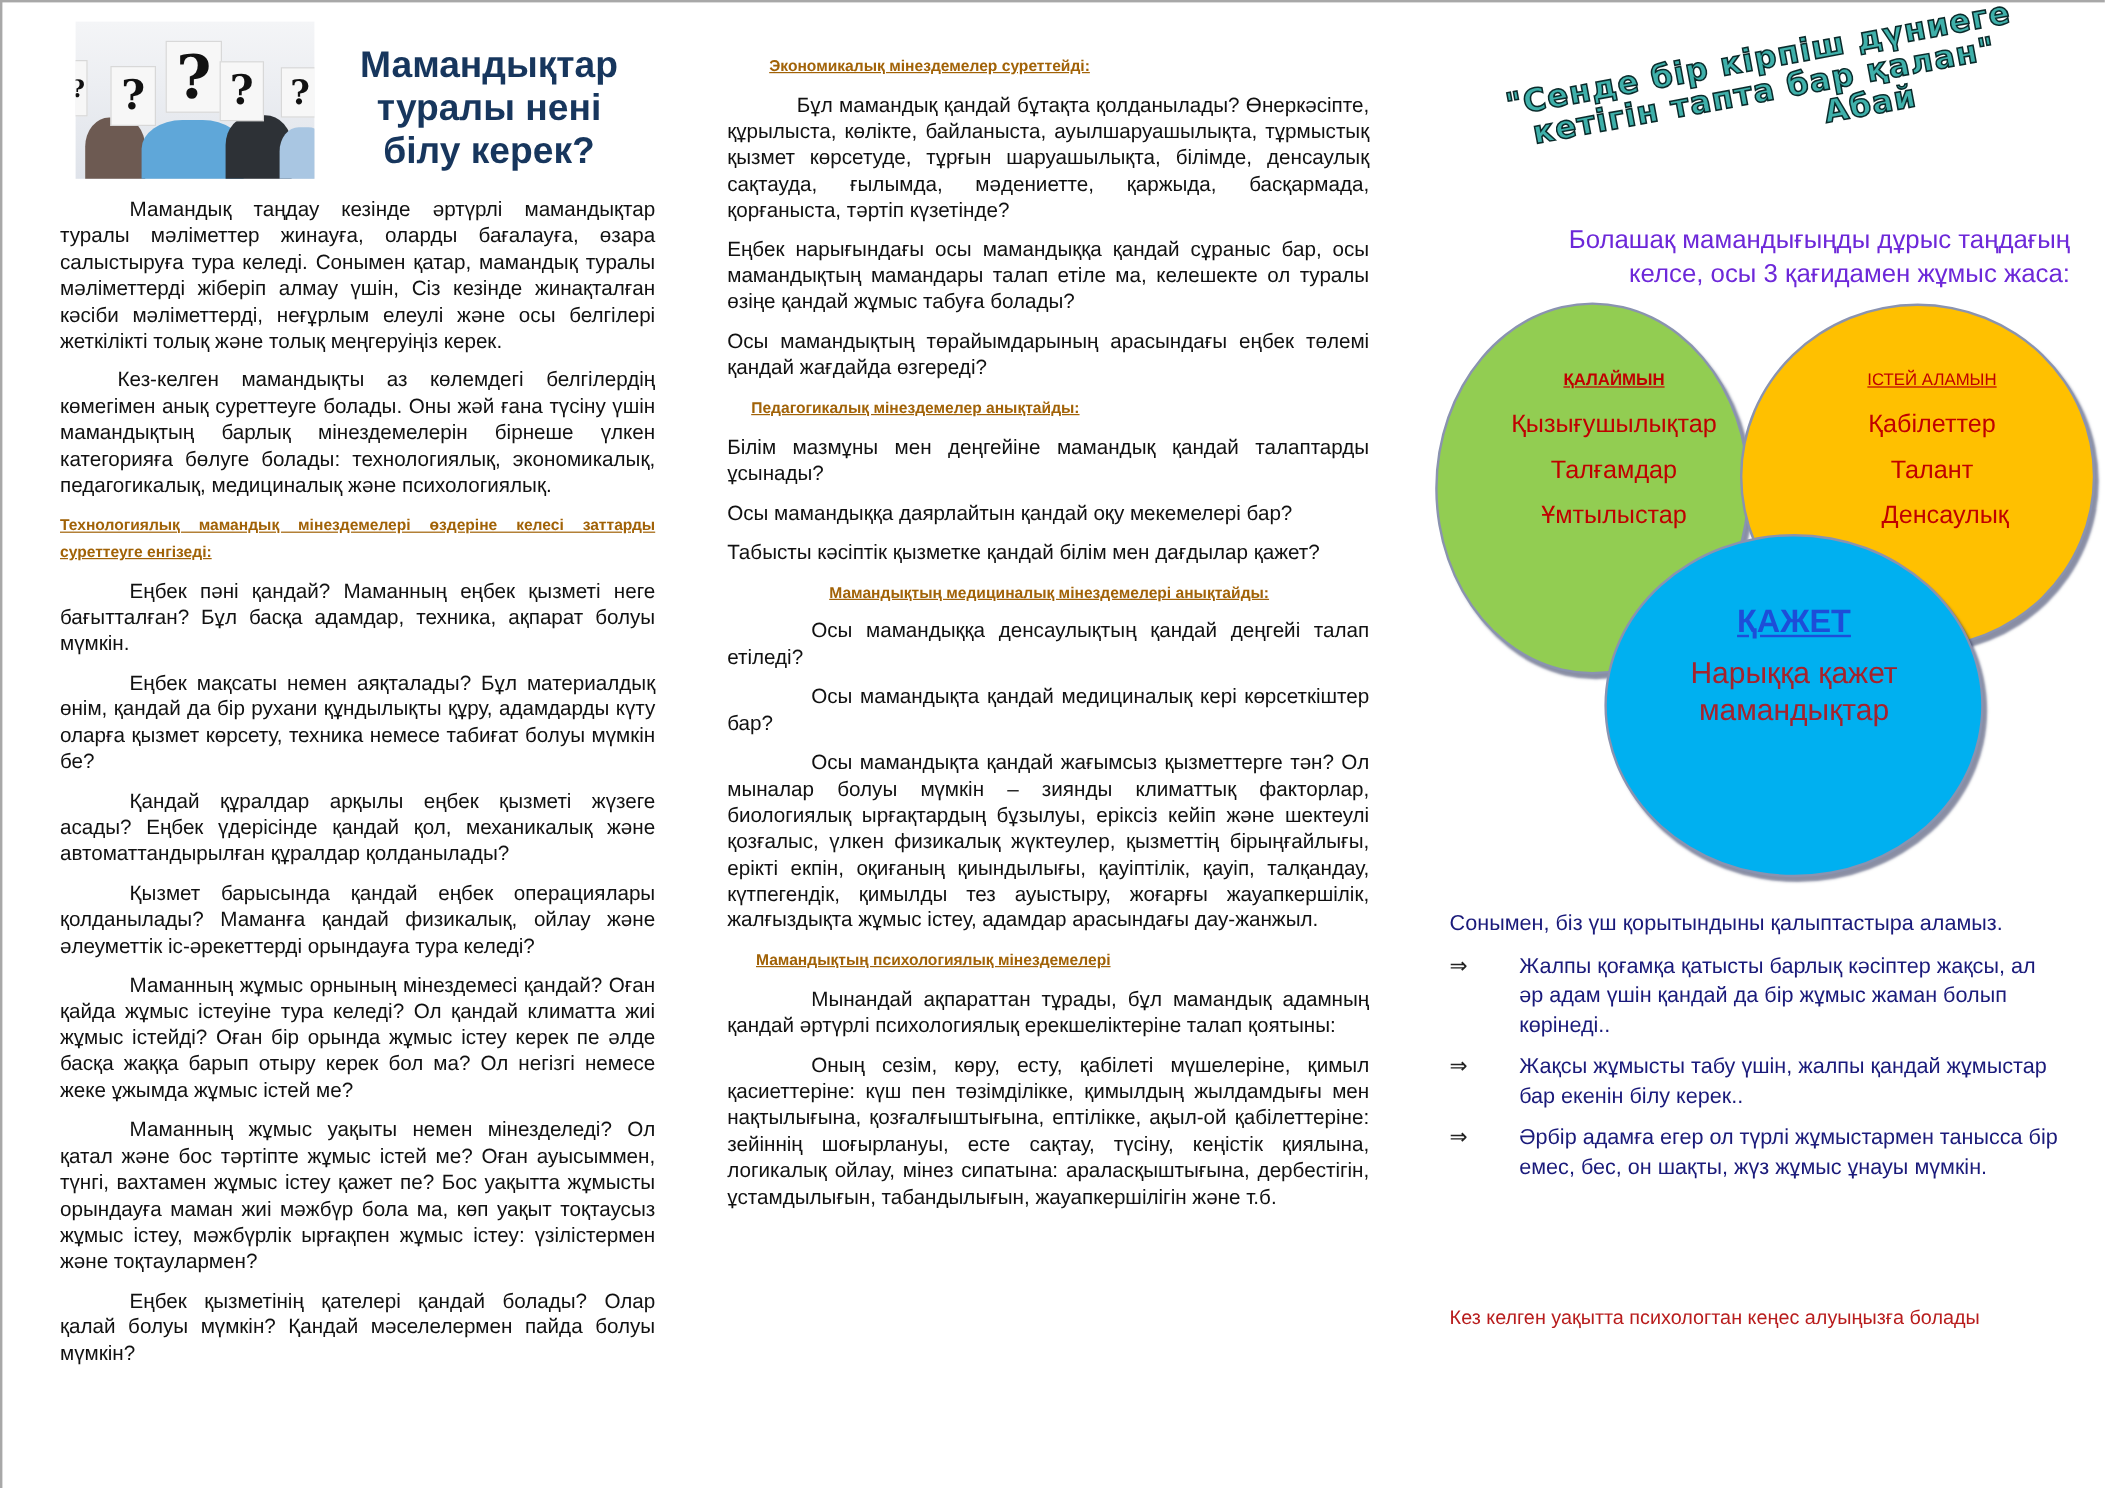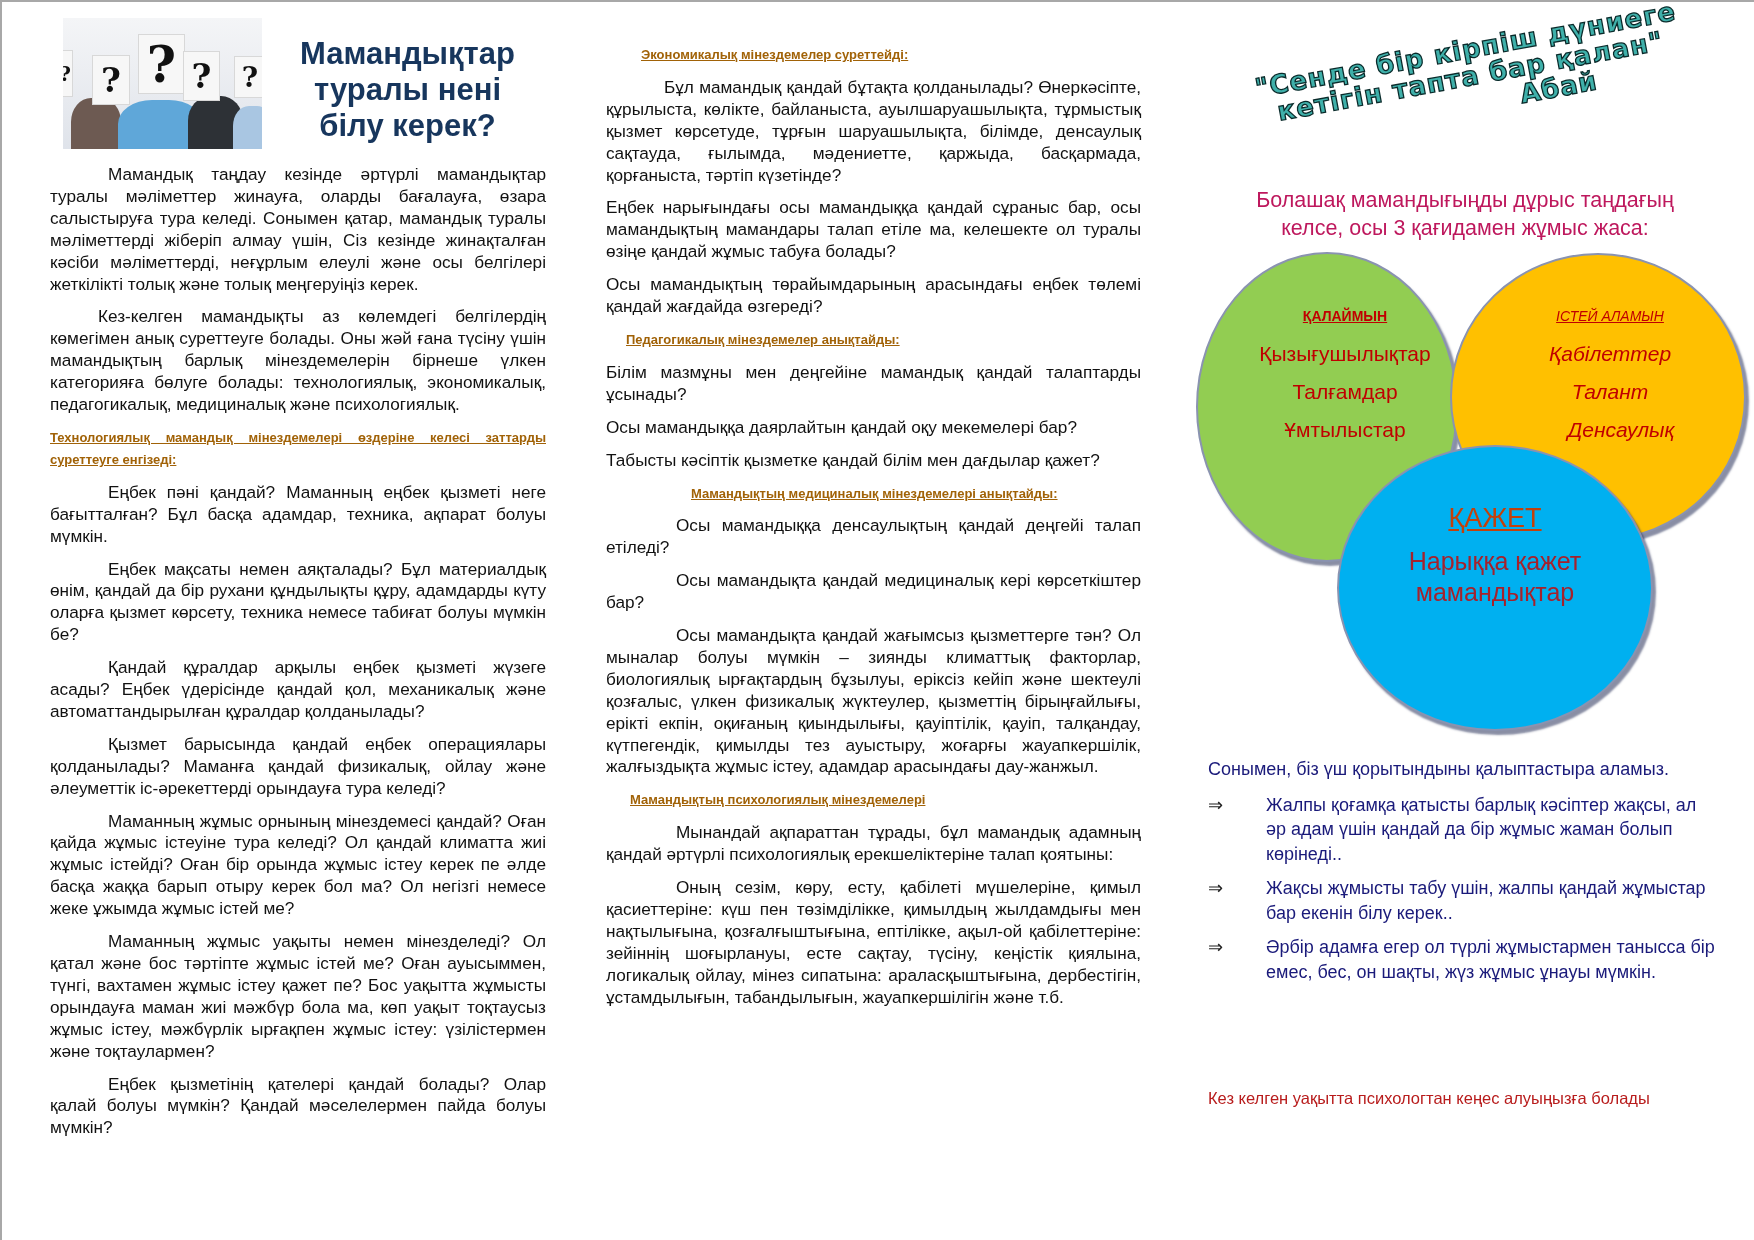--- a/index.html
+++ b/index.html
@@ -53,41 +53,41 @@
     transform:rotate(-10.5deg); transform-origin:center;
     text-align:center;
     font-family:"DejaVu Sans", sans-serif; font-weight:bold;
     font-size:26px; line-height:27px; letter-spacing:1px;
     color:#3fb0aa;
     -webkit-text-stroke:1.3px #0a2a2a;
   }
 
   .subtitle {
     position:absolute; left:1205px; top:186px; width:520px;
-    text-align:center; color:#be185d; font-size:21.5px; line-height:28px;
+    text-align:right; color:#6d28d9; font-size:21.5px; line-height:28px;
   }
 
   .venn { position:absolute; left:0; top:0; width:1754px; height:1240px; pointer-events:none; }
   .circle {
     position:absolute; border-radius:50%;
     border:2px solid #8a93b0;
     box-shadow:3px 4px 2px rgba(40,50,90,0.55);
   }
   .c-green { left:1196px; top:252px; width:258px; height:306px; background:#92cd52; }
   .c-orange { left:1450px; top:253px; width:292px; height:284px; background:#ffc000; }
   .c-blue { left:1337px; top:445px; width:312px; height:282px; background:#00b0f0; }
 
   .venn-text { position:absolute; text-align:center; color:#c00000; }
   .venn-text .head { text-decoration:underline; font-size:14px; line-height:26px; display:block; margin-bottom:12px; }
   .venn-text .item { display:block; font-size:21px; line-height:26px; margin-bottom:12px; }
   .vt-green { left:1247px; top:303px; width:196px; }
-  .vt-orange { left:1490px; top:303px; width:240px;font-style:italic; }
+  .vt-orange { left:1490px; top:303px; width:240px; }
   .vt-orange .item:nth-child(4) { padding-left:22px; }
   .vt-blue { left:1355px; top:502px; width:280px; color:#b41c2a; }
-  .vt-blue .head { font-weight:normal; font-size:27px; line-height:32px; margin-bottom:12px; color:#c2410c; }
+  .vt-blue .head { font-weight:bold; font-size:27px; line-height:32px; margin-bottom:12px; color:#1d4ed8; }
   .vt-blue .item { font-size:25px; line-height:31px; margin-bottom:0; color:#a5222c; }
 
   .conclusion {
     position:absolute; left:1208px; top:757px; width:520px;
     color:#1a1a7a; font-size:18px; line-height:24.5px;
   }
   .conclusion .intro { margin:0 0 11px 0; }
   .bullet { display:flex; margin-bottom:10px; }
   .bullet .arrow { width:58px; flex:none; color:#222; font-size:18px; }
   .bullet .btext { flex:1; padding-right:10px; }

